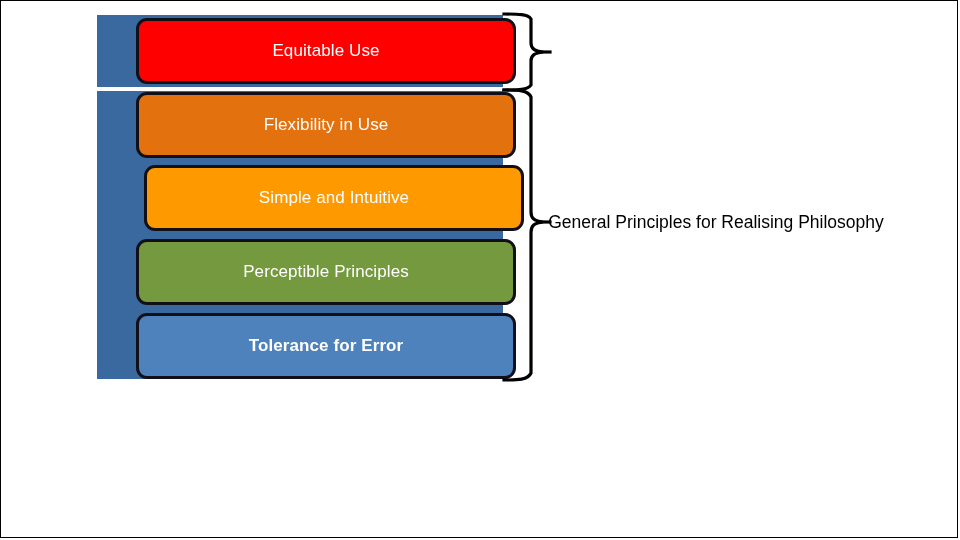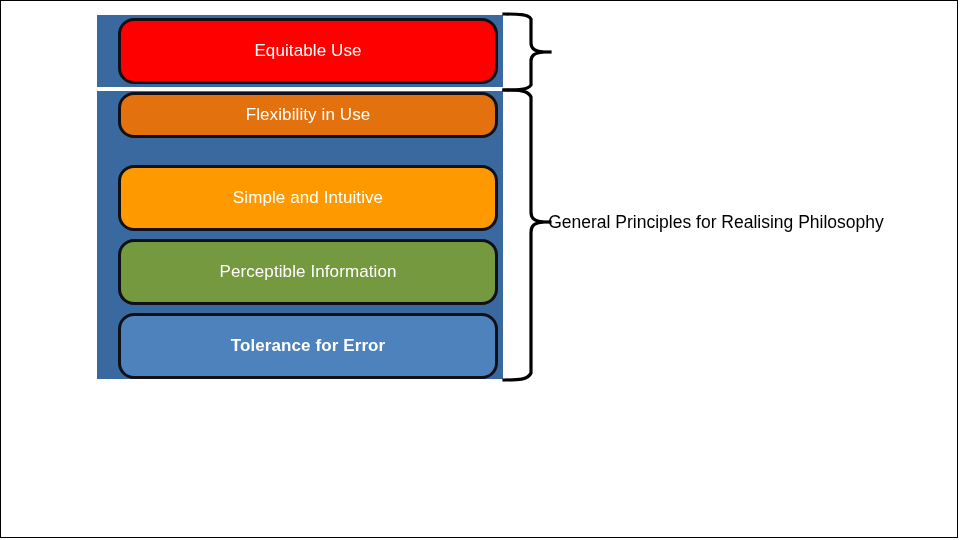--- a/index.html
+++ b/index.html
@@ -38,37 +38,37 @@
   #band-main {
     left: 96px;
     top: 90px;
     width: 406px;
     height: 288px;
   }
 
   
   .principle-box {
     position: absolute;
-    left: 117px;
+    left: 135px;
     width: 380px;
     border: 3px solid #111018;
-    border-radius: 16px;
+    border-radius: 11px;
     box-sizing: border-box;
     display: flex;
     align-items: center;
     justify-content: center;
     color: #ffffff;
     font-size: 17px;
     letter-spacing: .1px;
     text-align: center;
     line-height: 1.2;
   }
   #box-0 { top: 17px;  height: 66px; }
-  #box-1 { top: 91px;  height: 46px; }
-  #box-2 { top: 164px; height: 66px; }
+  #box-1 { top: 91px;  height: 66px; }
+  #box-2 { top: 164px; height: 66px; margin-left: 8px; }
   #box-3 { top: 238px; height: 66px; }
   #box-4 { top: 312px; height: 66px; }
 
   
   .brace {
     position: absolute;
     overflow: visible;
   }
   #brace-top  { left: 501px; top: 10px;  width: 48px; height: 82px; }
   #brace-main { left: 501px; top: 86px;  width: 48px; height: 296px; }
@@ -103,21 +103,21 @@
   <div class="principle-box" id="box-0" style="background: rgb(255, 0, 0); border-color: rgb(17, 16, 24); color: rgb(255, 255, 255);">
     <span>Equitable Use</span>
   </div>
   <div class="principle-box" id="box-1" style="background: rgb(227, 114, 14); border-color: rgb(17, 16, 24); color: rgb(255, 255, 255);">
     <span>Flexibility in Use</span>
   </div>
   <div class="principle-box" id="box-2" style="background: rgb(255, 153, 0); border-color: rgb(17, 16, 24); color: rgb(255, 255, 255);">
     <span>Simple and Intuitive</span>
   </div>
   <div class="principle-box" id="box-3" style="background: rgb(116, 153, 62); border-color: rgb(17, 16, 24); color: rgb(255, 255, 255);">
-    <span>Perceptible Information</span>
+    <span>Perceptible Principles</span>
   </div>
   <div class="principle-box" id="box-4" style="background: rgb(78, 130, 189); border-color: rgb(17, 16, 24); color: rgb(255, 255, 255); font-weight: bold;">
     <span>Tolerance for Error</span>
   </div>
 
   <div class="brace" id="brace-top">
     <svg width="48" height="82" viewBox="0 0 48 82">
       <path d="M 2 3
                C 16 3, 26 3, 29 8
                L 29 32

